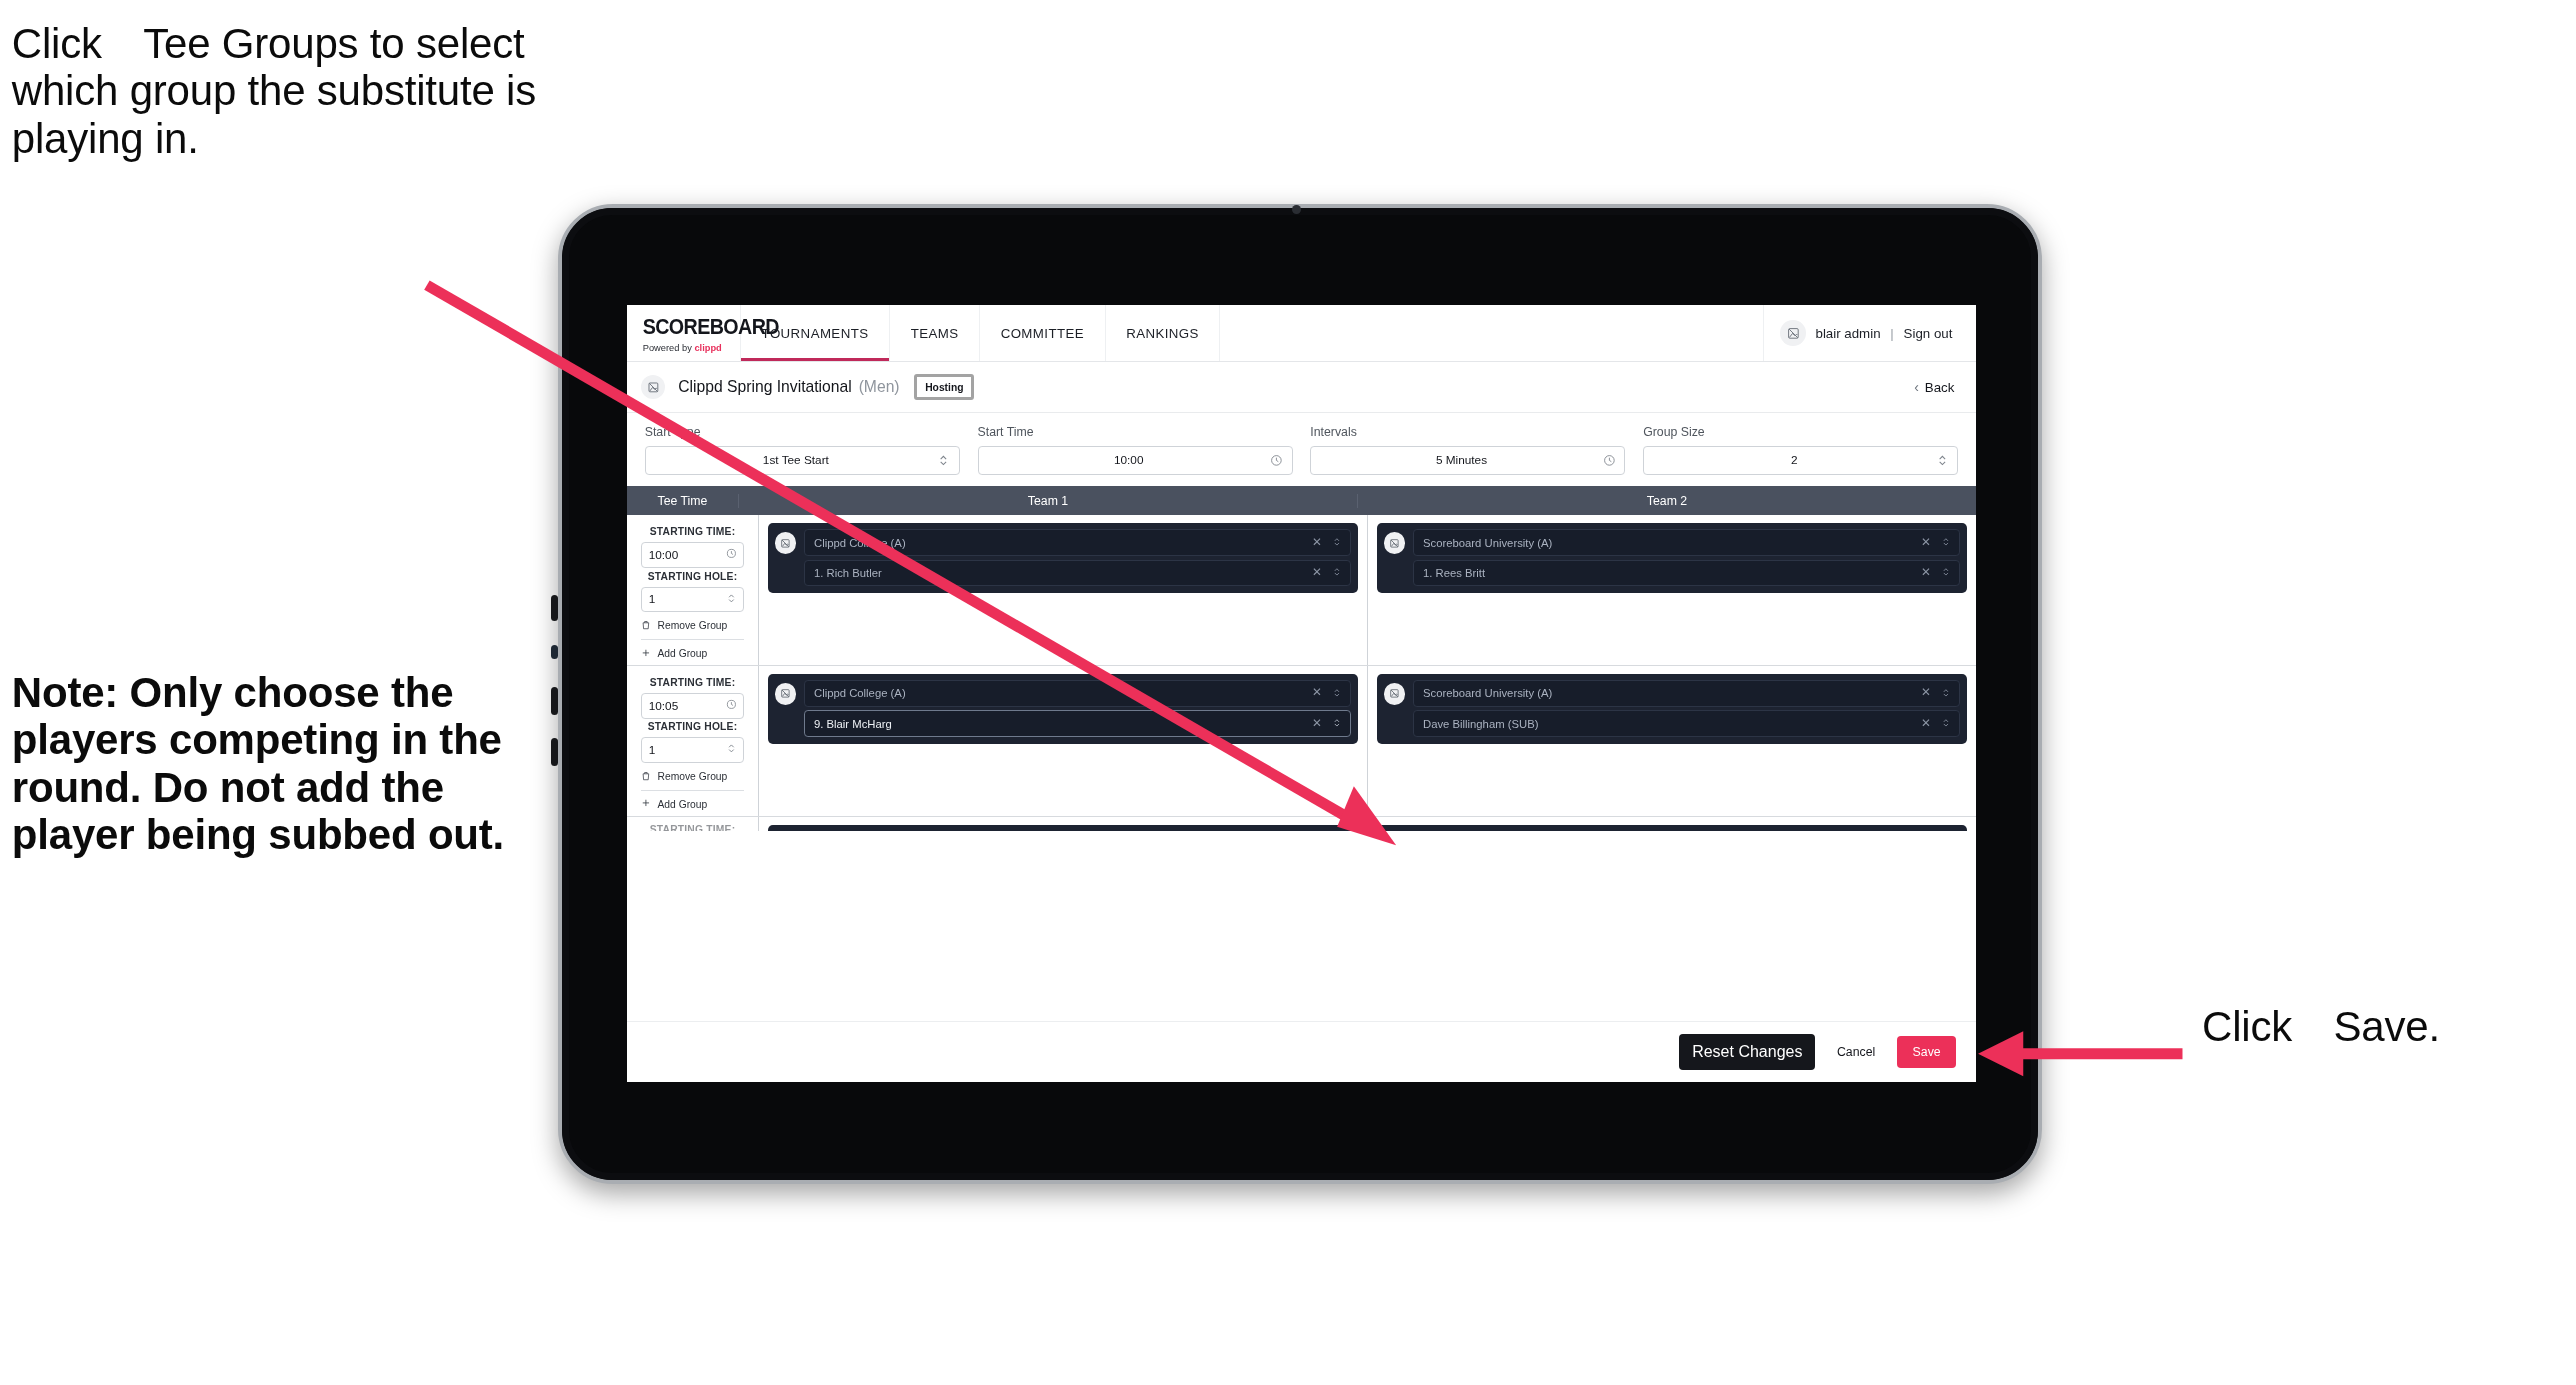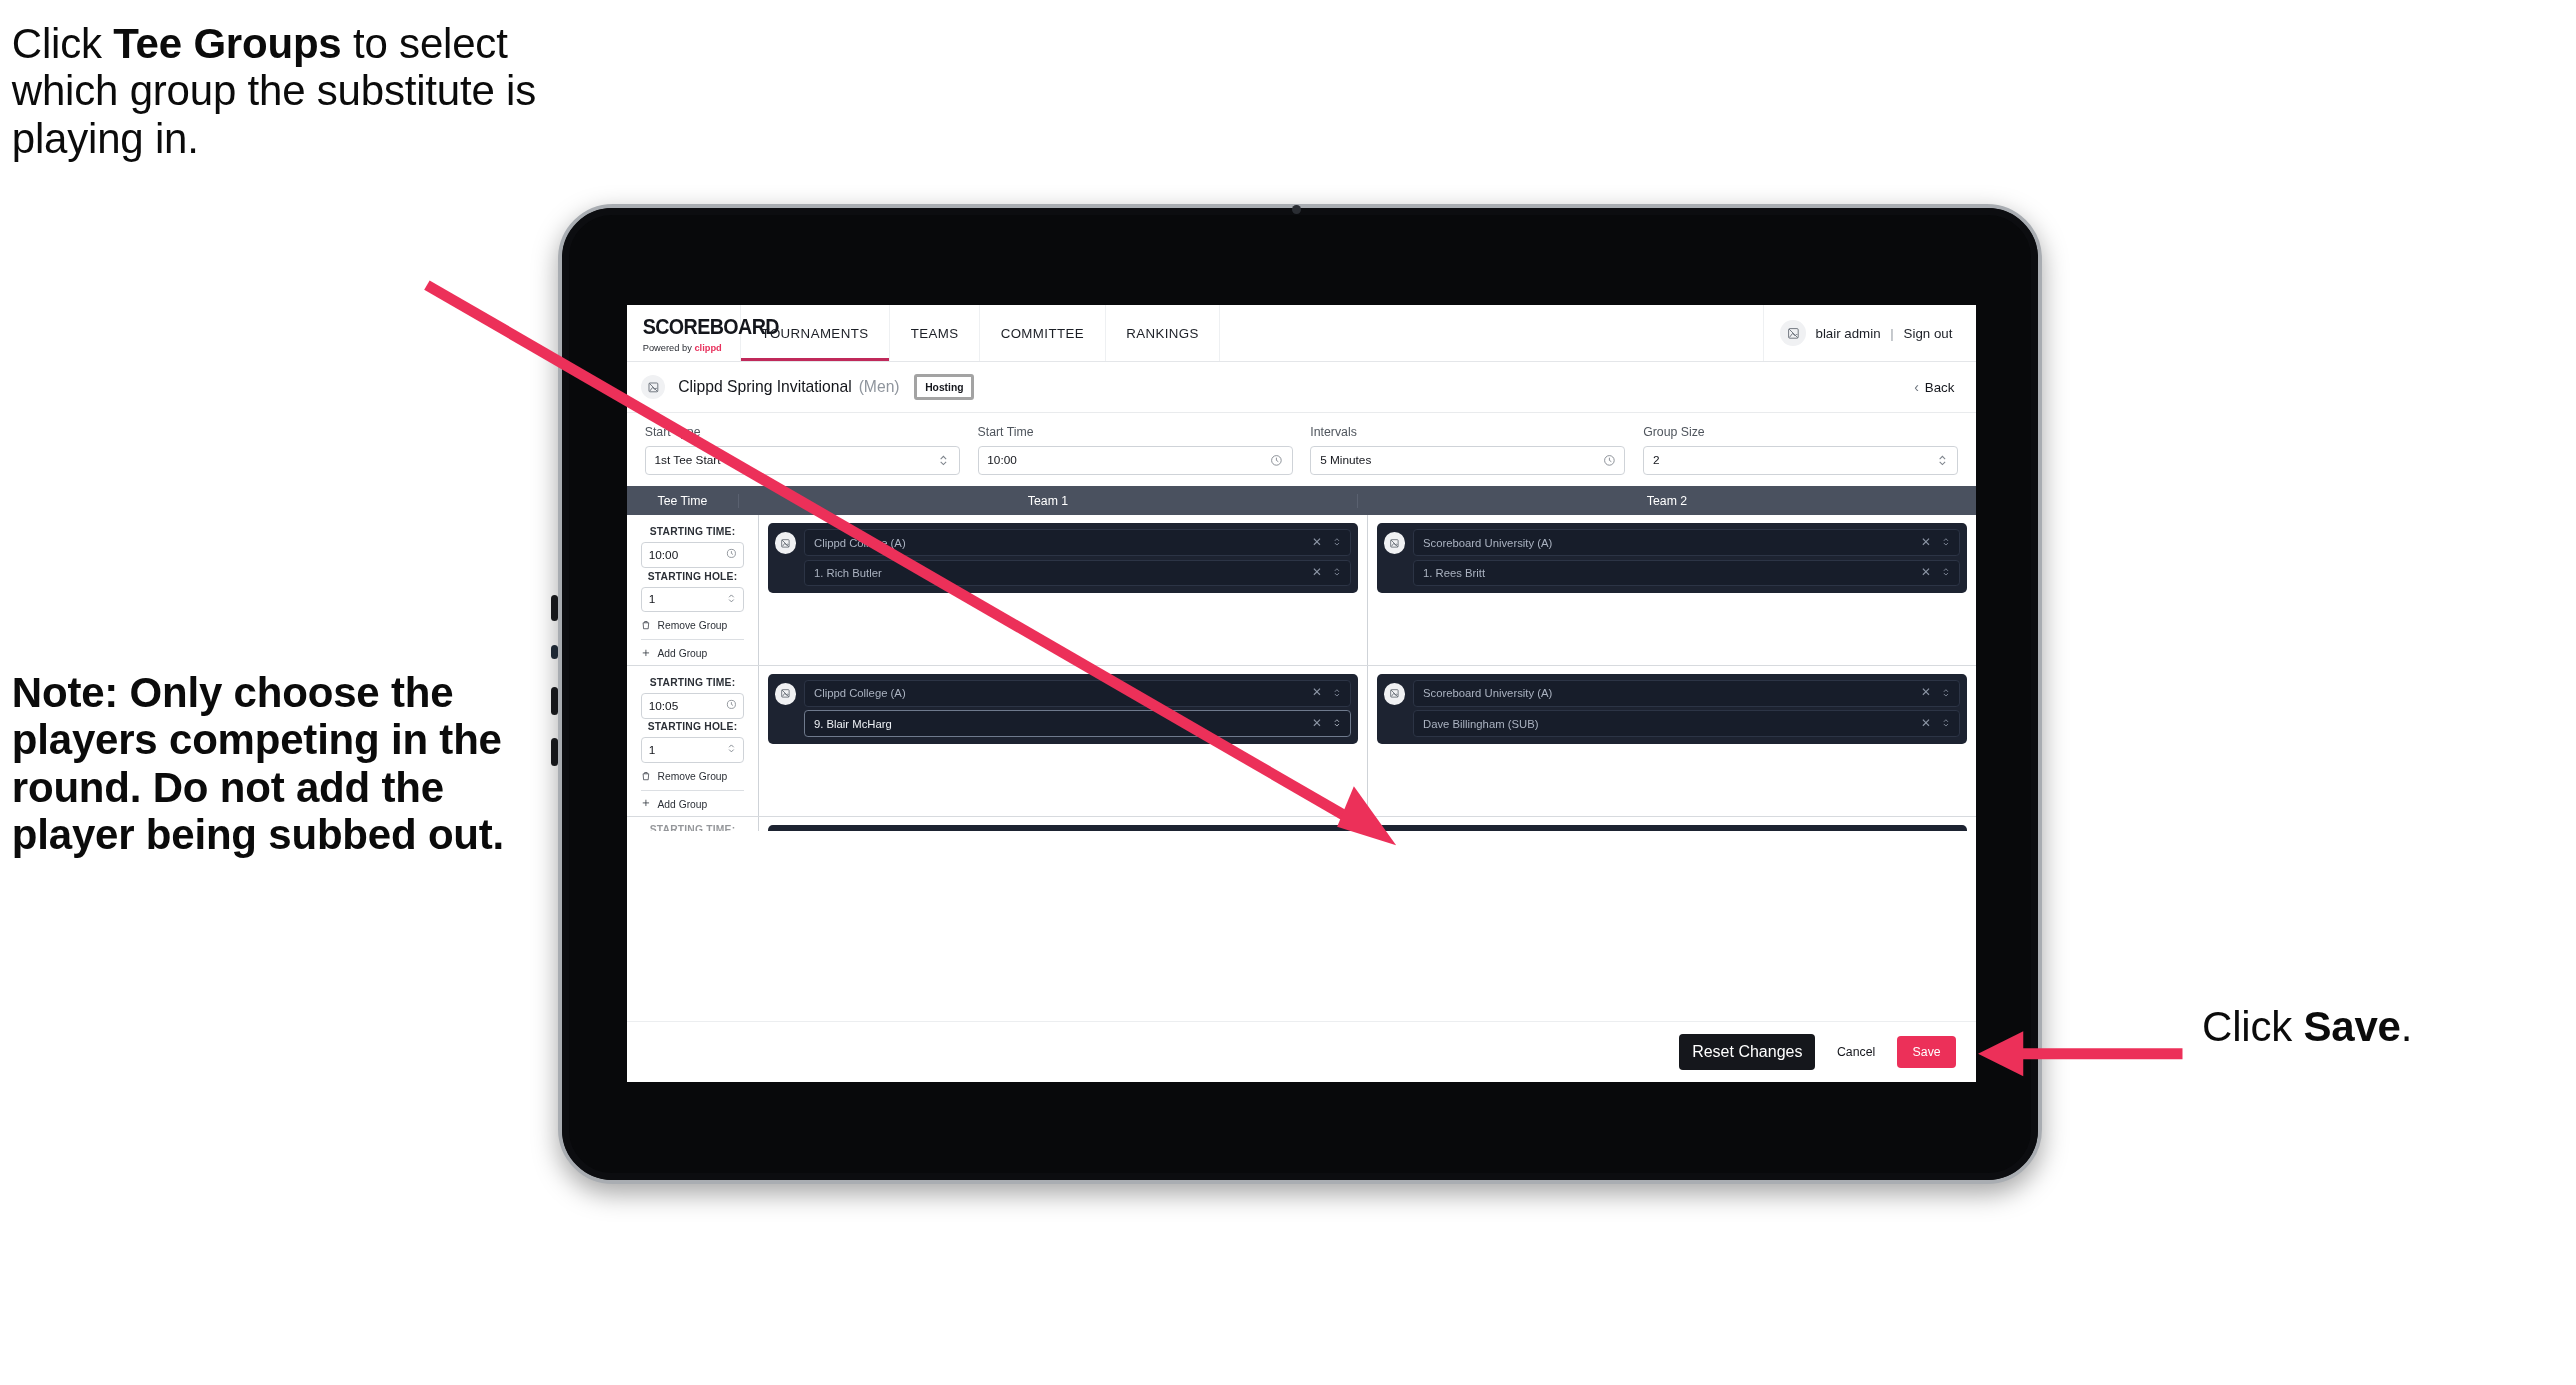--- a/index.html
+++ b/index.html
@@ -13,21 +13,21 @@
 
   
   .anno {
     position: absolute;
     color: #0b0b0b;
     font-size: 42px;
     line-height: 1.13;
     font-weight: 400;
     letter-spacing: -0.2px;
   }
-  .anno b { font-weight: 700; }
+  .anno b { font-weight: 400; margin-left: 30px; }
   #anno-top { left: 11.8px; top: 19.7px; width: 560px; }
   #anno-note { left: 11.8px; top: 669px; width: 551px; font-weight: 700; }
   #anno-save { left: 2202px; top: 1003px; width: 354px; font-size: 42px; }
 
   
   .arrow-svg { position: absolute; left: 0; top: 0; width: 2576px; height: 1385px; pointer-events: none; }
 
   
   #tablet {
     position: absolute; left: 558px; top: 204px;
@@ -91,21 +91,21 @@
   #subhead-right .chev { color: #6c737c; font-size: 13.8px; }
 
   
   #formrow { display: flex; gap: 17.7px; padding: 11.8px 17.7px 10.8px 17.7px; background: #fff; }
   .fgroup { flex: 1; }
   .flabel { font-size: 12.3px; color: #4f555d; margin-bottom: 6.9px; }
   .fctl {
     height: 29.5px; border: 1px solid #cfd3d8; border-radius: 3.9px; background: #fff;
     display: flex; align-items: center; padding: 0 8.8px; font-size: 11.8px; color: #14161c;
   }
-  .fctl .val { flex: 1; }
+  .fctl .val { flex: 1; text-align: center; }
   .fctl .aff { color: #6f757d; display: flex; align-items: center; }
   .fctl .aff svg { width: 12.8px; height: 12.8px; }
 
   
   #thead { display: flex; background: #4a515f; color: #fff; height: 29.5px; align-items: center; font-size: 12.3px; }
   #thead .c-tee { width: 112px; text-align: center; border-right: 1px solid #5a6170; }
   #thead .c-t1 { flex: 1; text-align: center; border-right: 1px solid #5a6170; }
   #thead .c-t2 { flex: 1; text-align: center; }
 
   #tbody { position: relative; height: 452px; overflow: hidden; }

